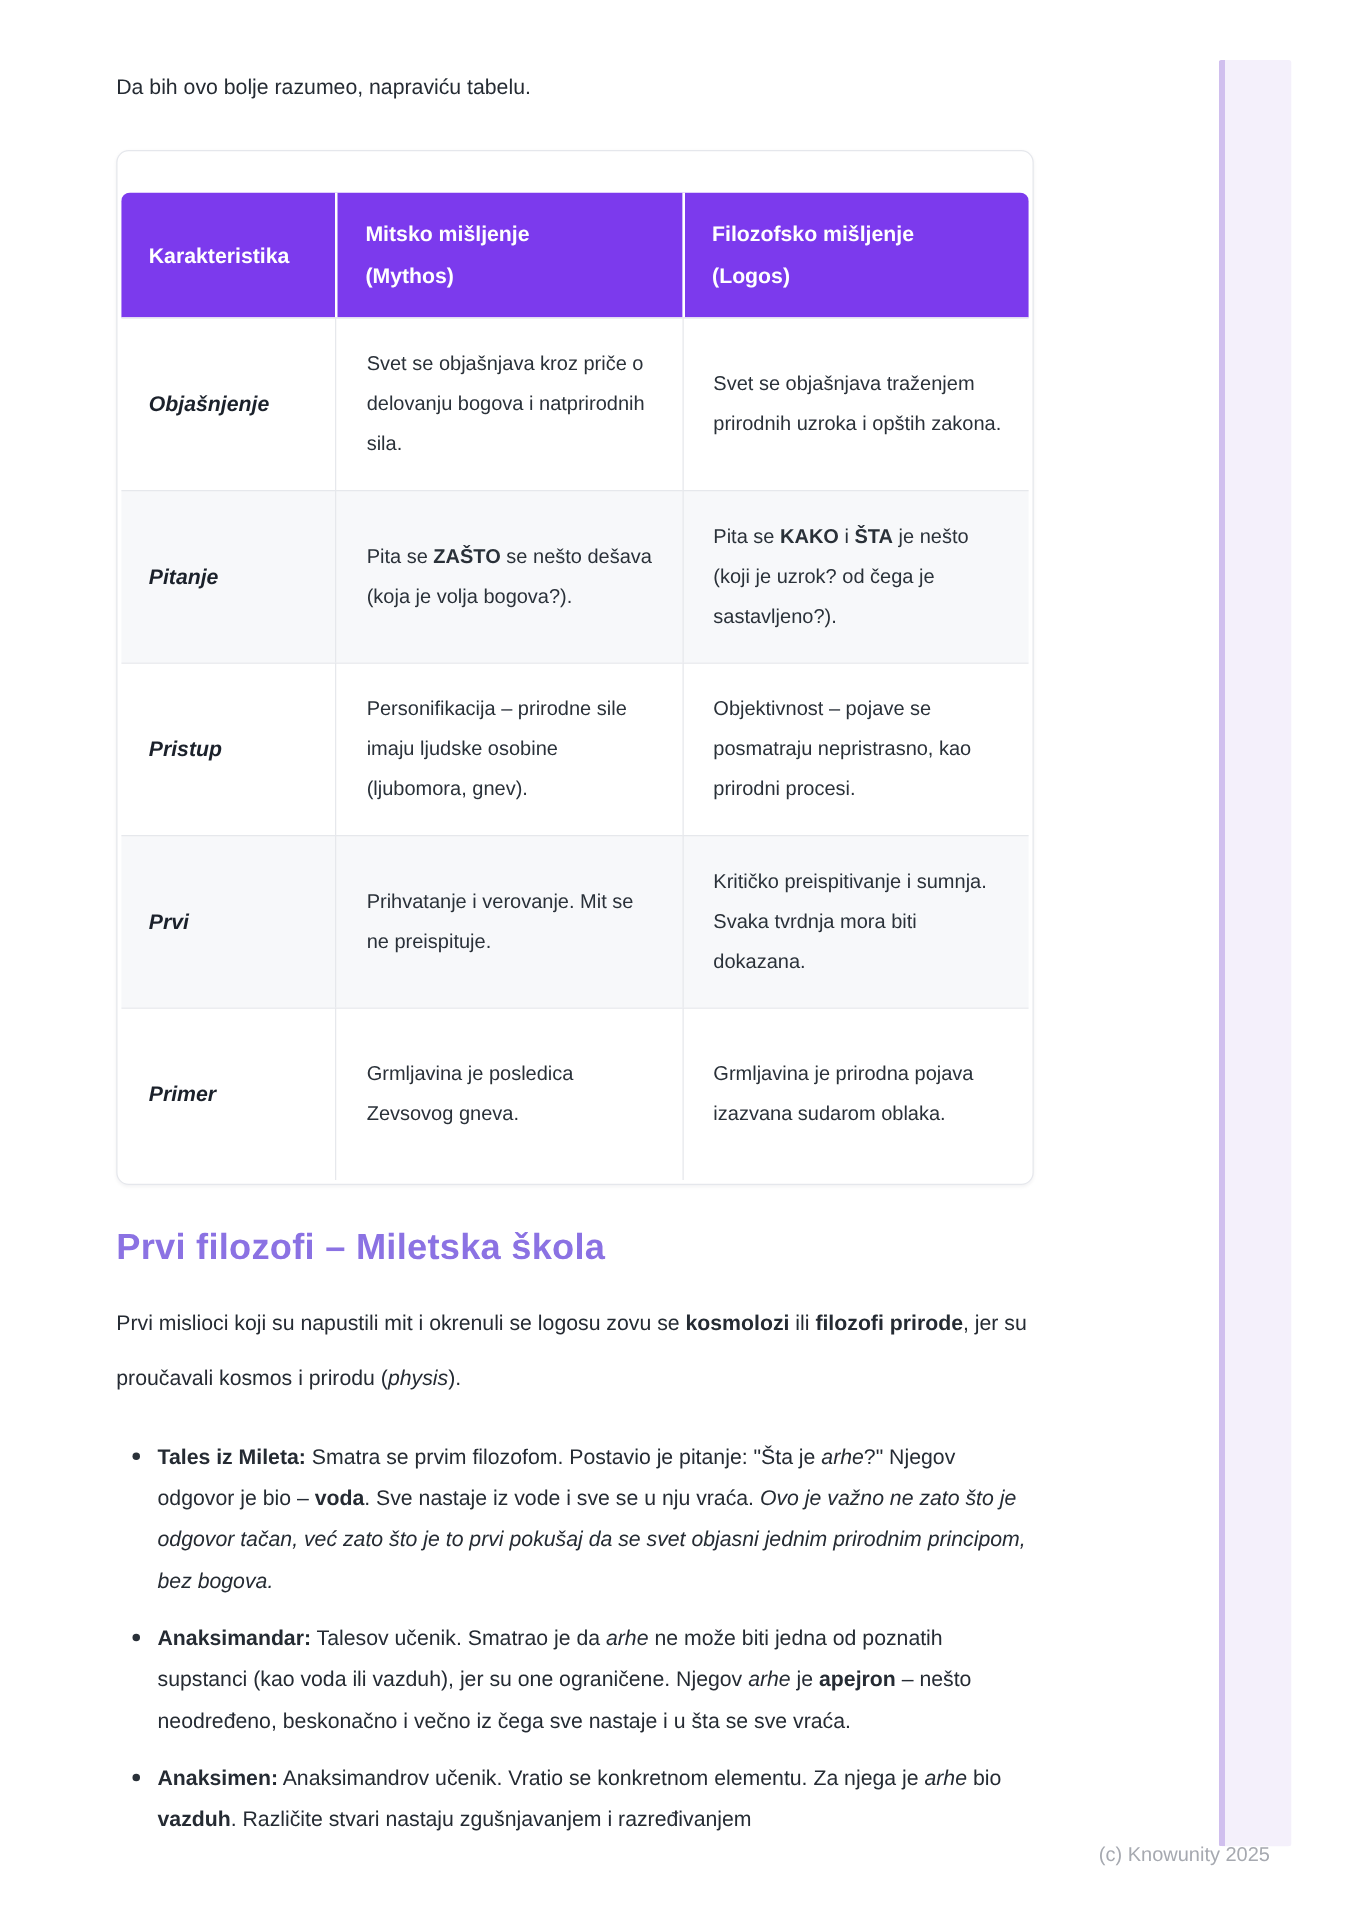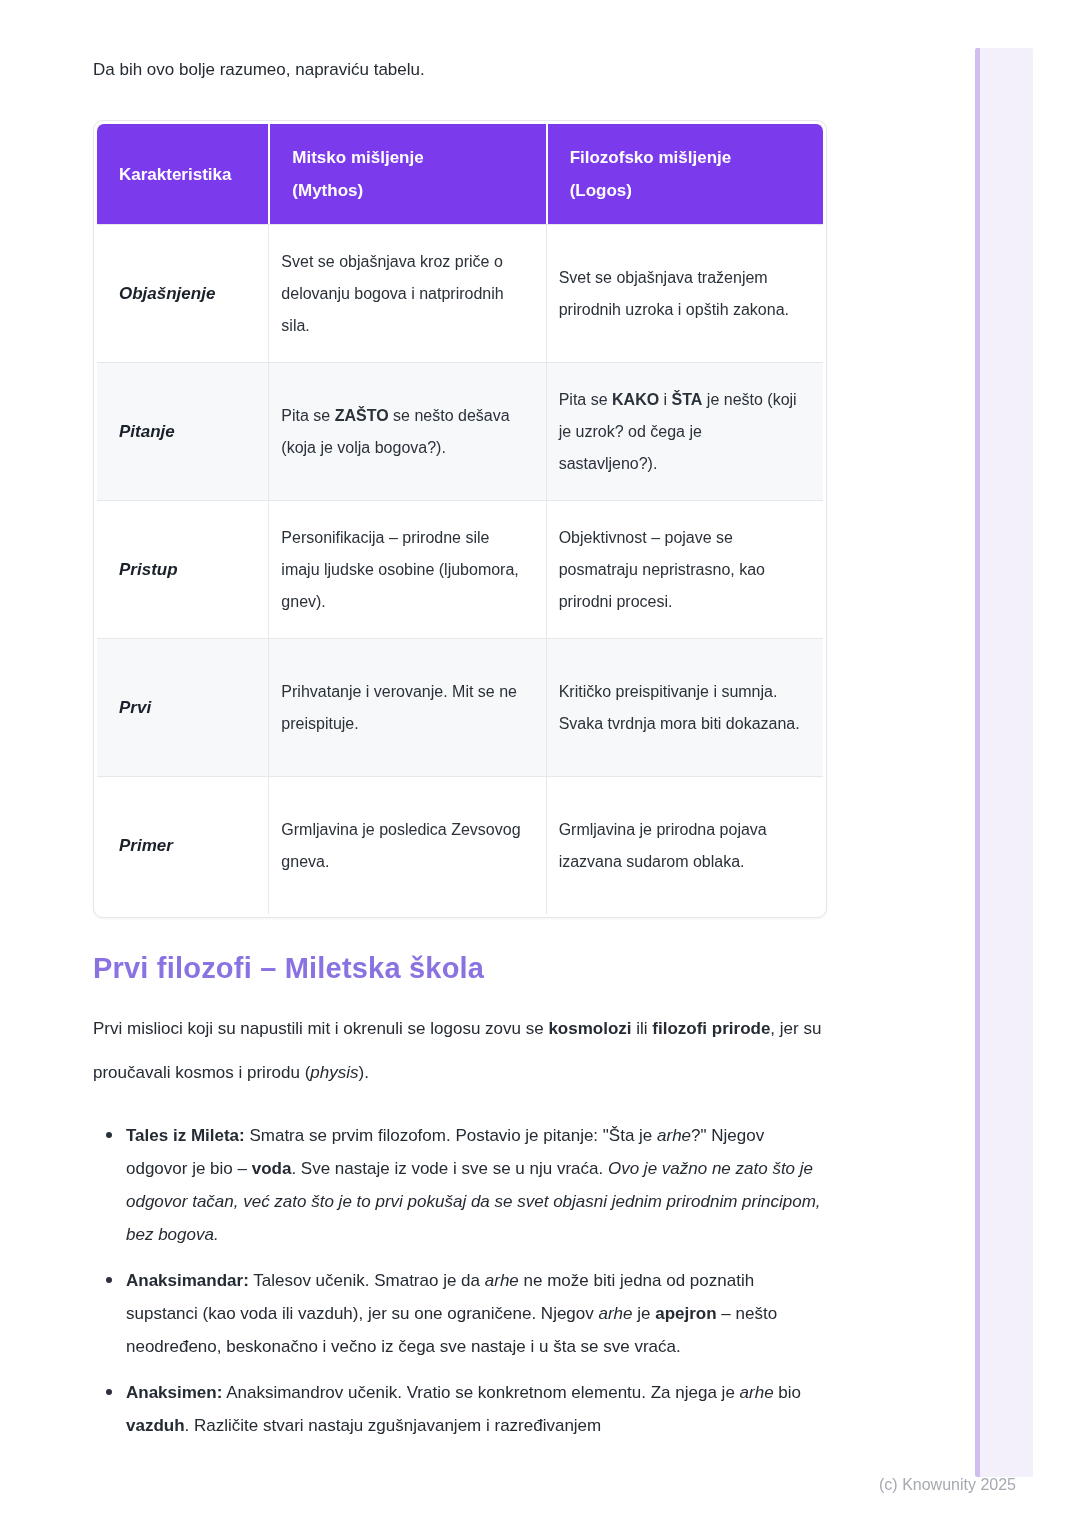--- a/index.html
+++ b/index.html
@@ -43,20 +43,21 @@
     box-shadow: 0 1px 3px rgba(16,24,40,.05);
     background: #fff;
   }
   table {
     width: 100%;
     border-collapse: separate;
     border-spacing: 0;
     table-layout: fixed;
     border-radius: 7px;
     overflow: hidden;
+    margin-top: 30px;
   }
   col.c1 { width: 23.6%; }
   col.c2 { width: 38.2%; }
   col.c3 { width: 38.2%; }
   thead th {
     background: var(--table-header-bg);
     color: var(--table-header-text);
     font-size: 17px;
     font-weight: 700;
     text-align: left;
@@ -77,21 +78,21 @@
     text-align: left;
     padding: 0 10px 0 22px;
     vertical-align: middle;
     border-top: 1px solid var(--border-color);
     font-style: italic;
   }
   tbody td {
     font-size: 16px;
     color: #2A3139;
     line-height: 32px;
-    padding: 18px 18px 18px 12px;
+    padding: 18px 18px 18px 24px;
     vertical-align: middle;
     border-left: 1px solid var(--border-color);
     border-top: 1px solid var(--border-color);
   }
   h1.section-heading {
     margin-top: 34px;
     font-size: 29px;
     font-weight: 700;
     color: var(--section-heading);
     letter-spacing: .2px;

